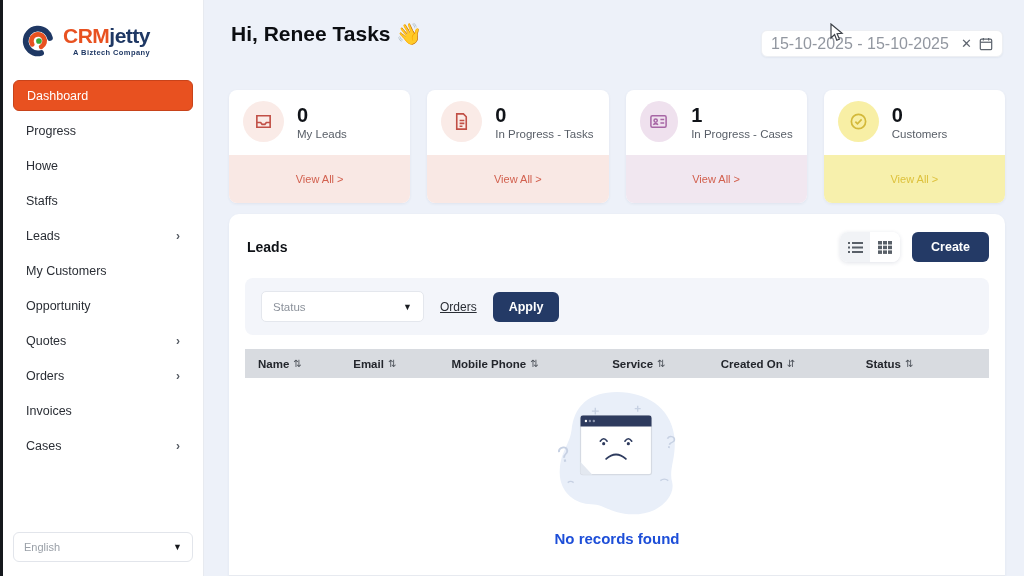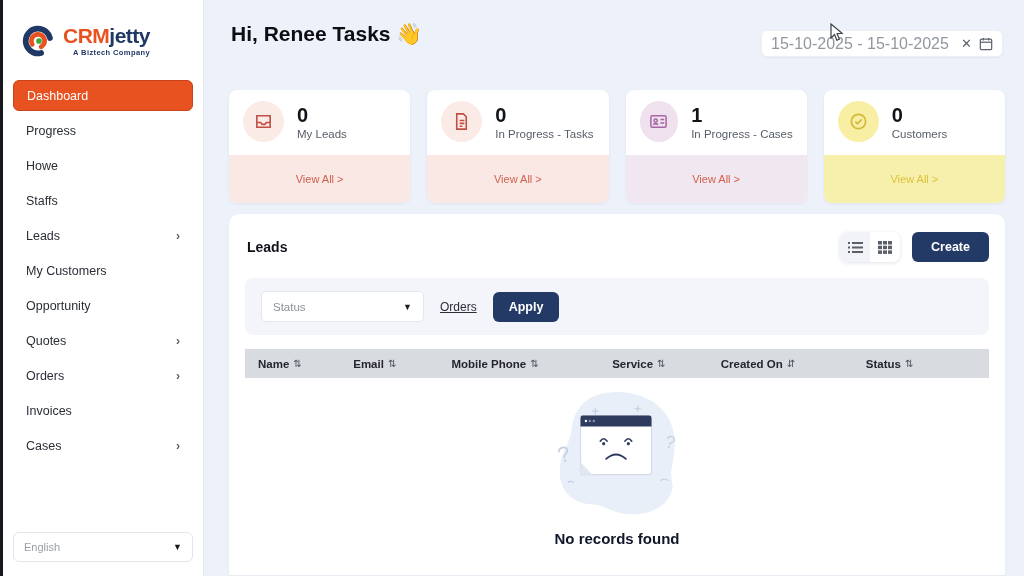--- a/index.html
+++ b/index.html
@@ -55,21 +55,21 @@
   .status-select .caret { color:#1a1d22; font-size:9px; }
   .reset-link { font-size:12px; color:#2A2E35; text-decoration:underline; cursor:pointer; }
   .apply-btn { background:#243A66; color:#fff; border:none; border-radius:6px; font-size:12.5px; font-weight:bold; padding:8px 16px; cursor:pointer; font-family:inherit; }
 
   .table-head { display:flex; margin:0 16px; background:#D8DBE0; height:29px; align-items:center; }
   .th { font-size:11.5px; font-weight:bold; color:#23262c; display:flex; align-items:center; gap:4px; padding-left:13px; }
   .th .sort { font-size:10px; color:#4a4f57; font-weight:normal; cursor:pointer; }
 
   .empty { text-align:center; padding-top:8px; }
   .empty svg { width:160px; height:138px; }
-  .empty-text { font-size:15px; font-weight:bold; color:#0f172a; margin-top:2px; }
+  .empty-text { font-size:15px; font-weight:bold; color:#1d4ed8; margin-top:2px; }
   .panel-divider { border:none; border-top:1px solid #E7EAF0; margin:28px 0 0 0; }
 
   
   .cursor { position:absolute; left:827px; top:23px; width:14px; height:20px; pointer-events:none; }
 </style>
 </head>
 <body>
 
 <div id="app">
 

